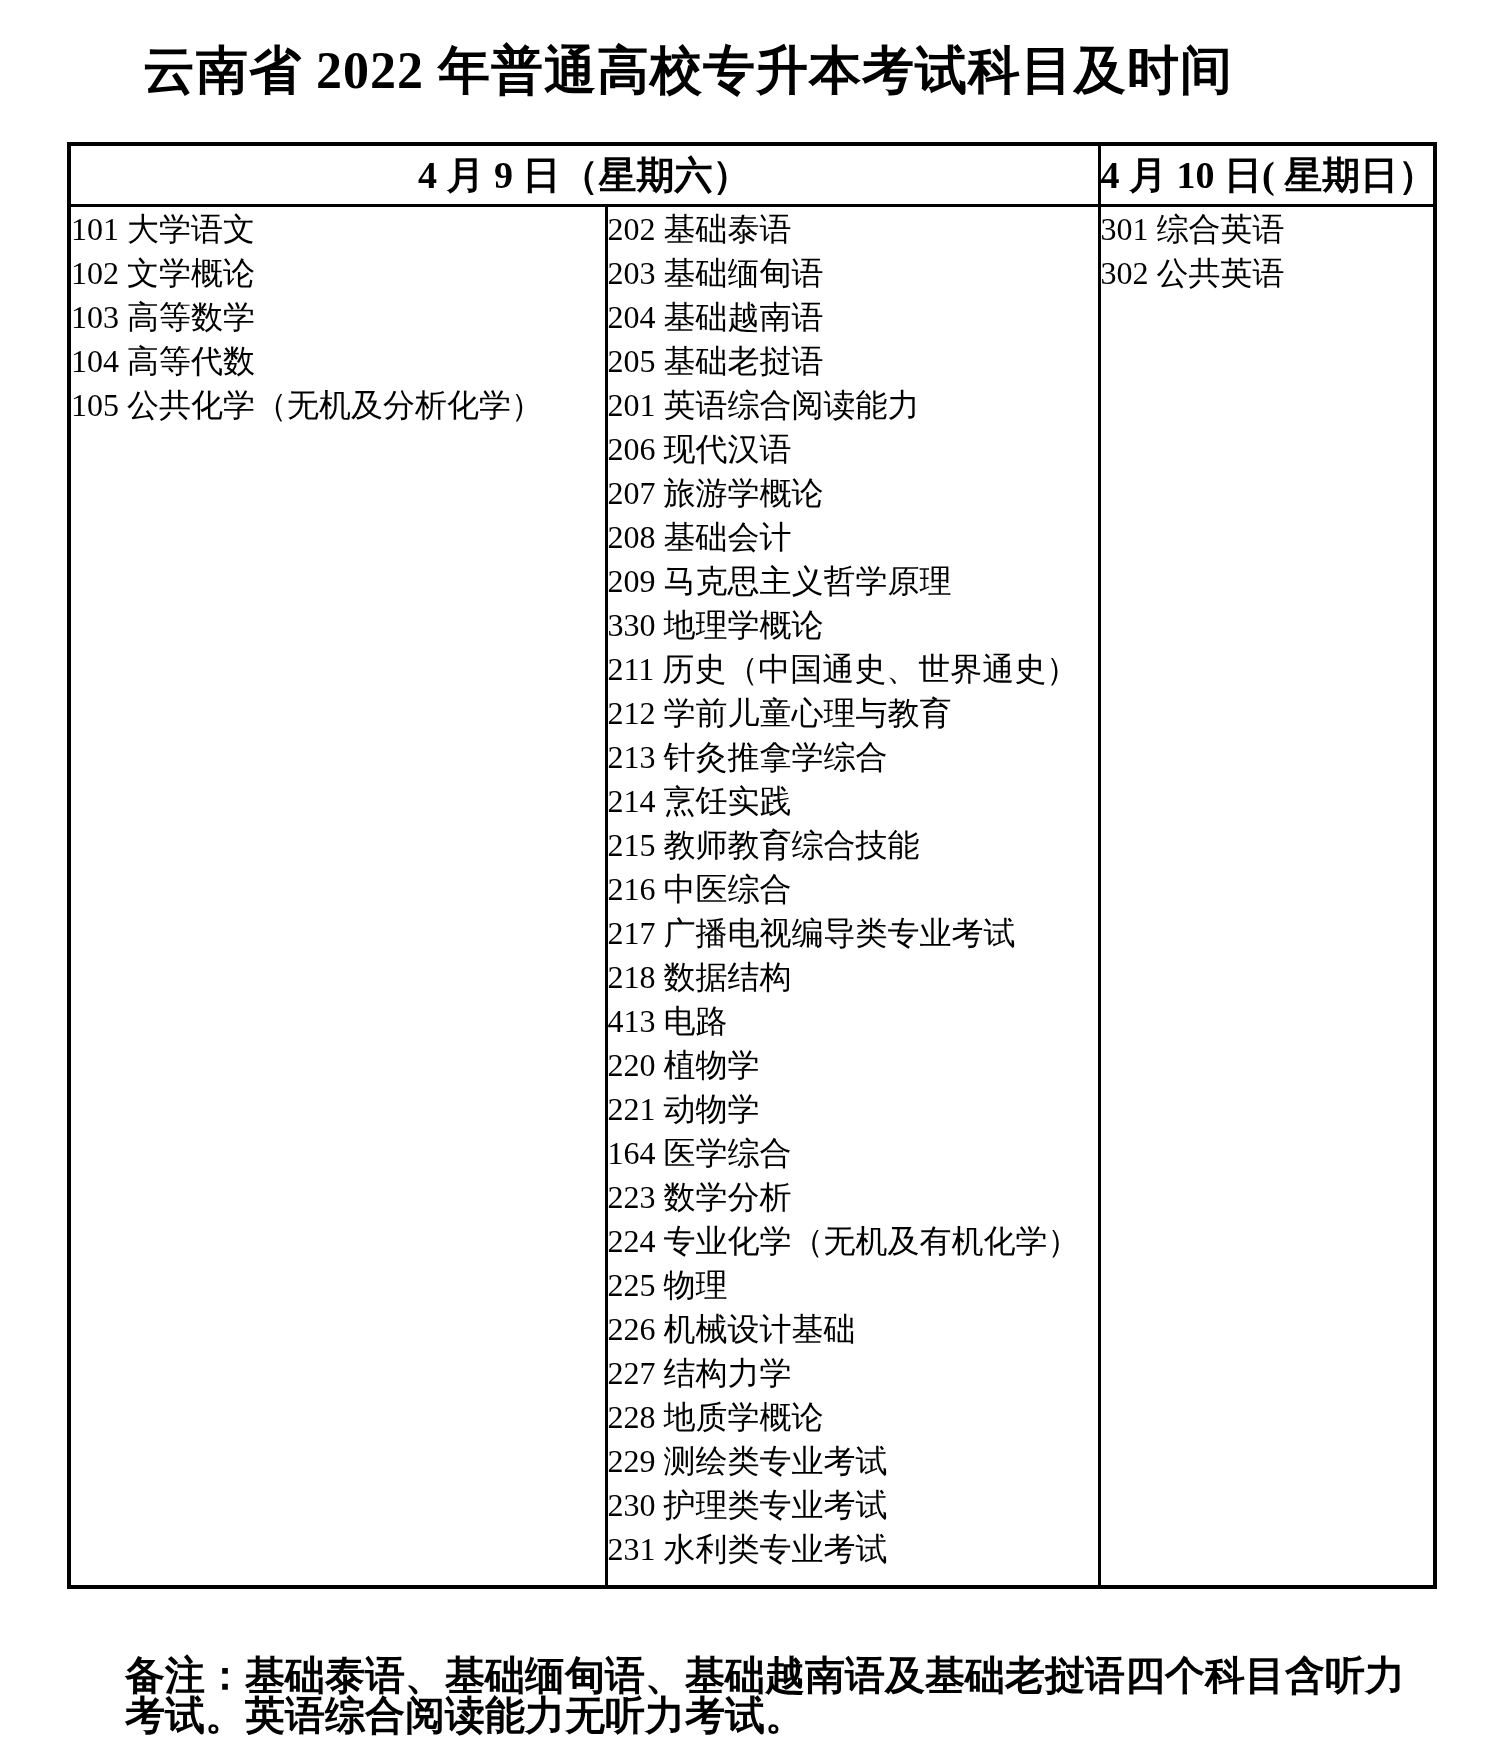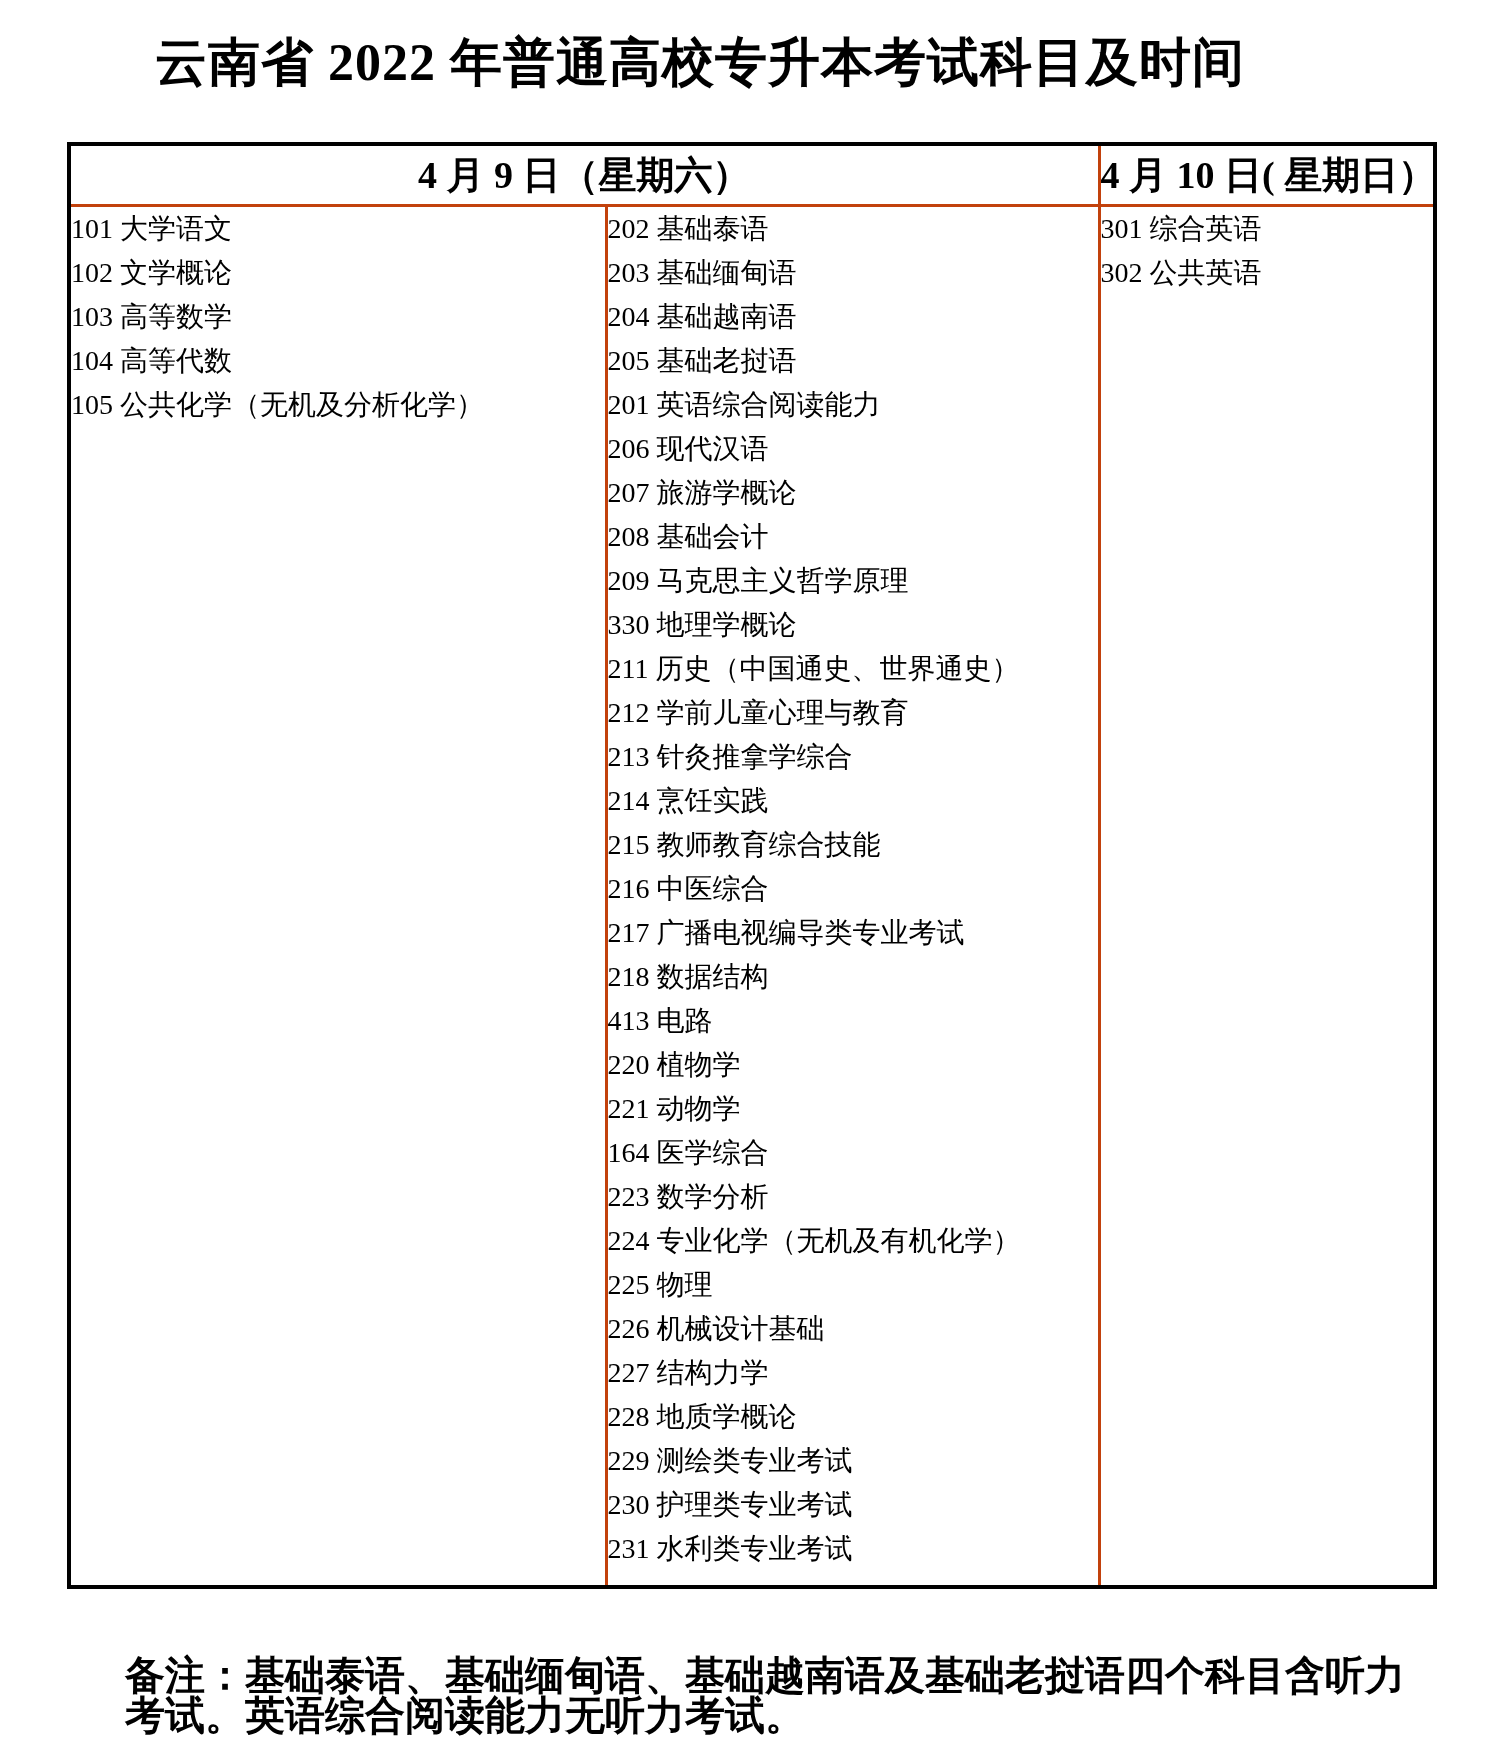--- a/index.html
+++ b/index.html
@@ -9,39 +9,38 @@
     background: #ffffff;
     color: #000000;
     font-family: "Liberation Serif", "DejaVu Serif", serif;
     position: relative;
   }
   .title {
     position: absolute;
     top: 28px;
     left: 0;
     width: 1360px;
-    margin: 0;
+    margin: 8px;
     text-align: center;
     font-size: 52px;
     font-weight: bold;
     letter-spacing: 1px;
     white-space: nowrap;
-    padding-left: 20px;
   }
   table.schedule {
     position: absolute;
     left: 67px;
     top: 142px;
     width: 1366px;
     border-collapse: collapse;
     table-layout: fixed;
     border: 4px solid #000;
   }
   table.schedule td {
-    border: 3px solid #c2410c;
+    border: 3px solid #000000;
     padding: 0;
   }
   .col-1 { width: 537px; }
   .col-2 { width: 493px; }
   .col-3 { width: 336px; }
   .date-row td {
     height: 58px;
     text-align: center;
     vertical-align: middle;
     font-size: 38px;
@@ -51,21 +50,21 @@
   .time-row td {
     height: 66px;
     text-align: center;
     vertical-align: middle;
     font-size: 42px;
   }
   .body-row td {
     height: 1378px;
     vertical-align: top;
     padding: 10px 0 0 12px;
-    font-size: 28px;
+    font-size: 32px;
   }
   .subject {
     line-height: 44px;
     white-space: nowrap;
   }
   .note {
     position: absolute;
     left: 125px;
     top: 1656px;
     width: 1350px;

